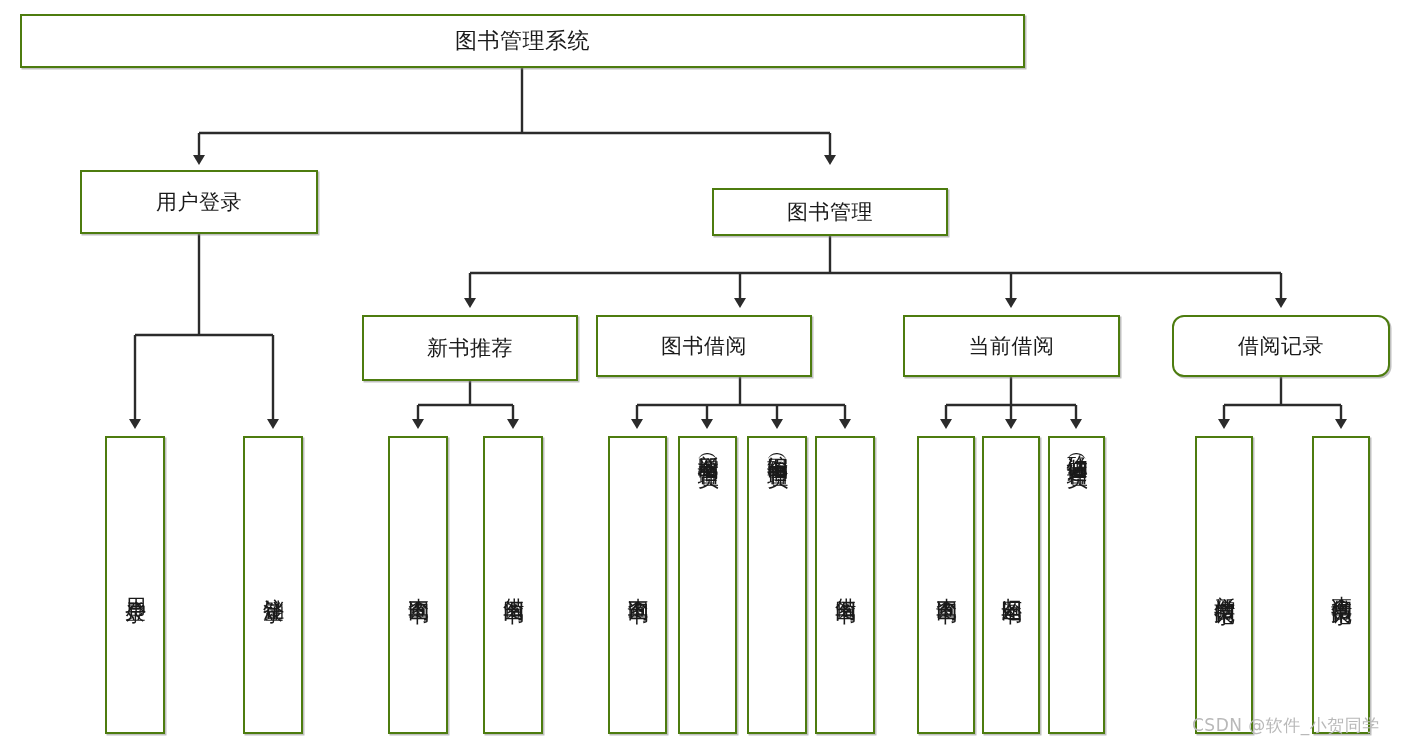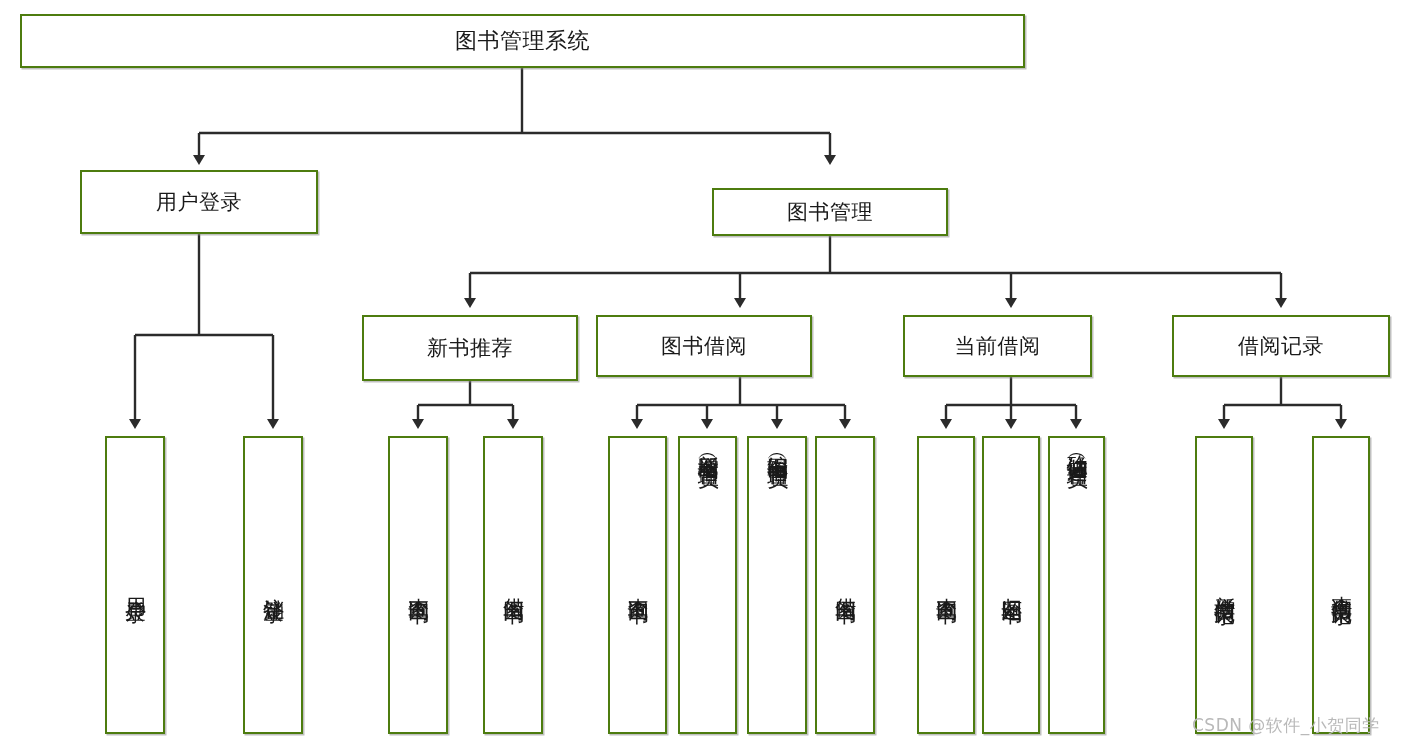--- a/index.html
+++ b/index.html
@@ -136,25 +136,25 @@
   </div>
 
   <div class="node" style="left:362px; top:315px; width:216px; height:66px;">
     <span class="label">新书推荐</span>
   </div>
 
   <div class="node" style="left:596px; top:315px; width:216px; height:62px;">
     <span class="label">图书借阅</span>
   </div>
 
-  <div class="node" style="left:903px; top:315px; width:189px; height:62px;">
+  <div class="node" style="left:903px; top:315px; width:217px; height:62px;">
     <span class="label">当前借阅</span>
   </div>
 
-  <div class="node" style="left:1172px; top:315px; width:218px; height:62px;">
+  <div class="node" style="left:1172px; top:315px; width:218px; height:62px;border-radius:12px;">
     <span class="label">借阅记录</span>
   </div>
 
   <div class="node vertical mid" style="left:105px; top:436px; width:60px; height:298px;">
     <span class="label">用户登录</span>
   </div>
 
   <div class="node vertical mid" style="left:243px; top:436px; width:60px; height:298px;">
     <span class="label">注销登录</span>
   </div>

